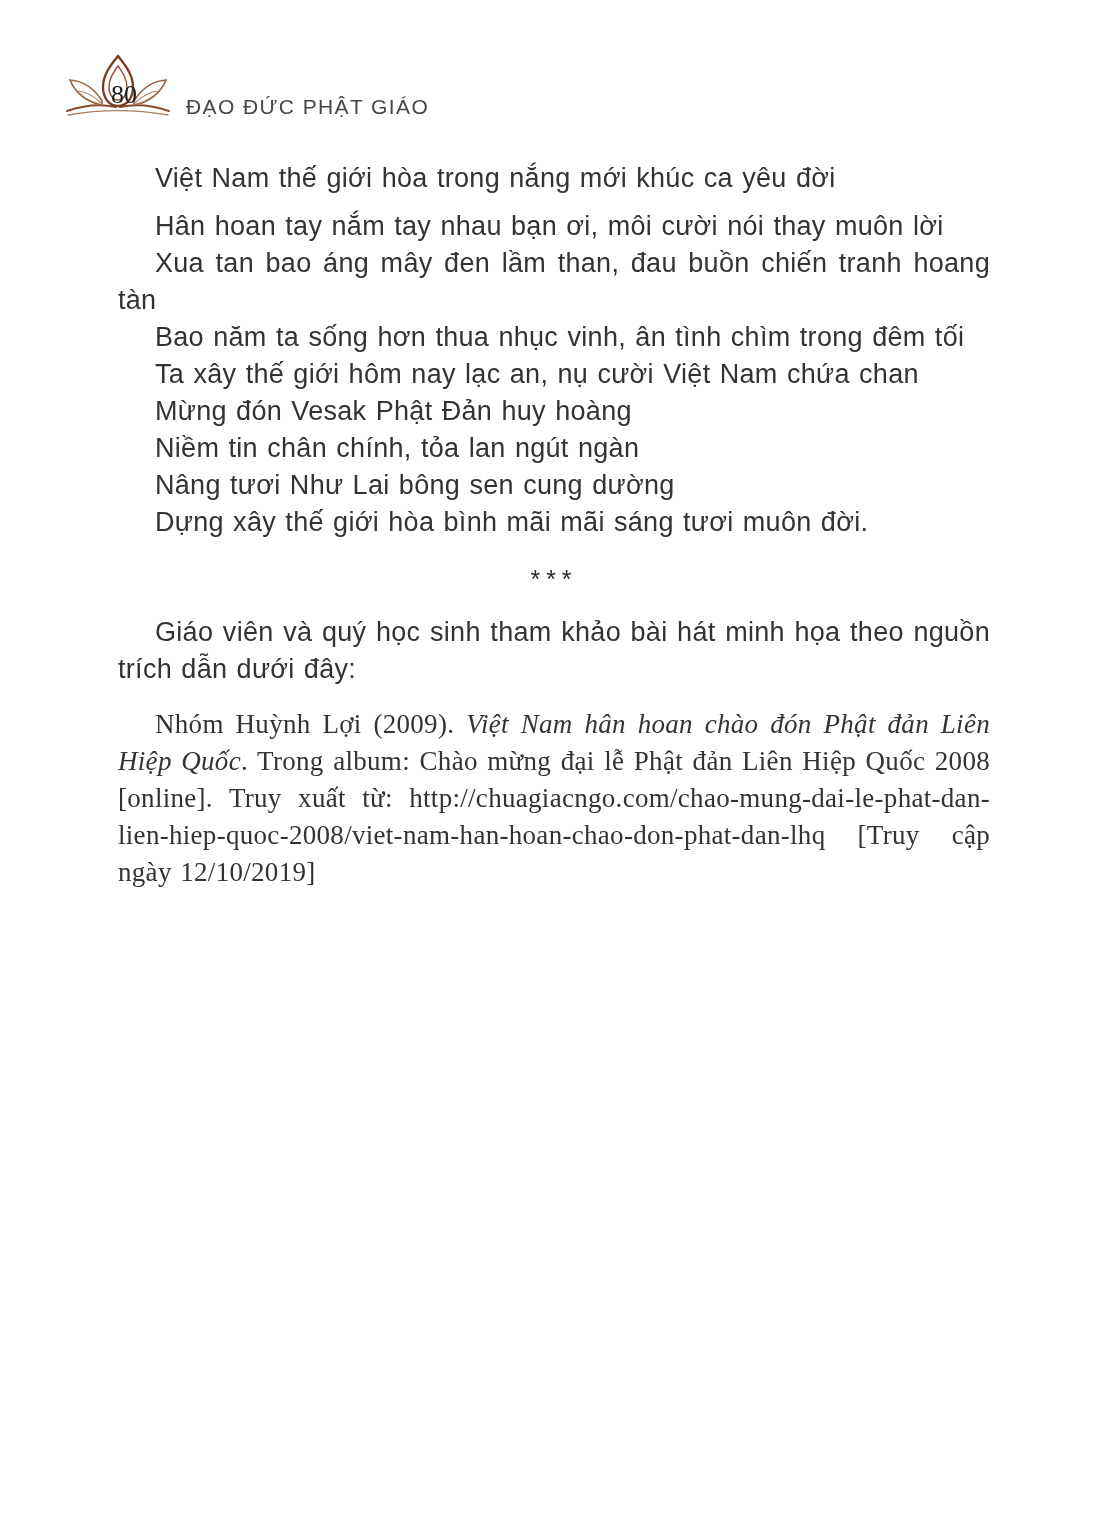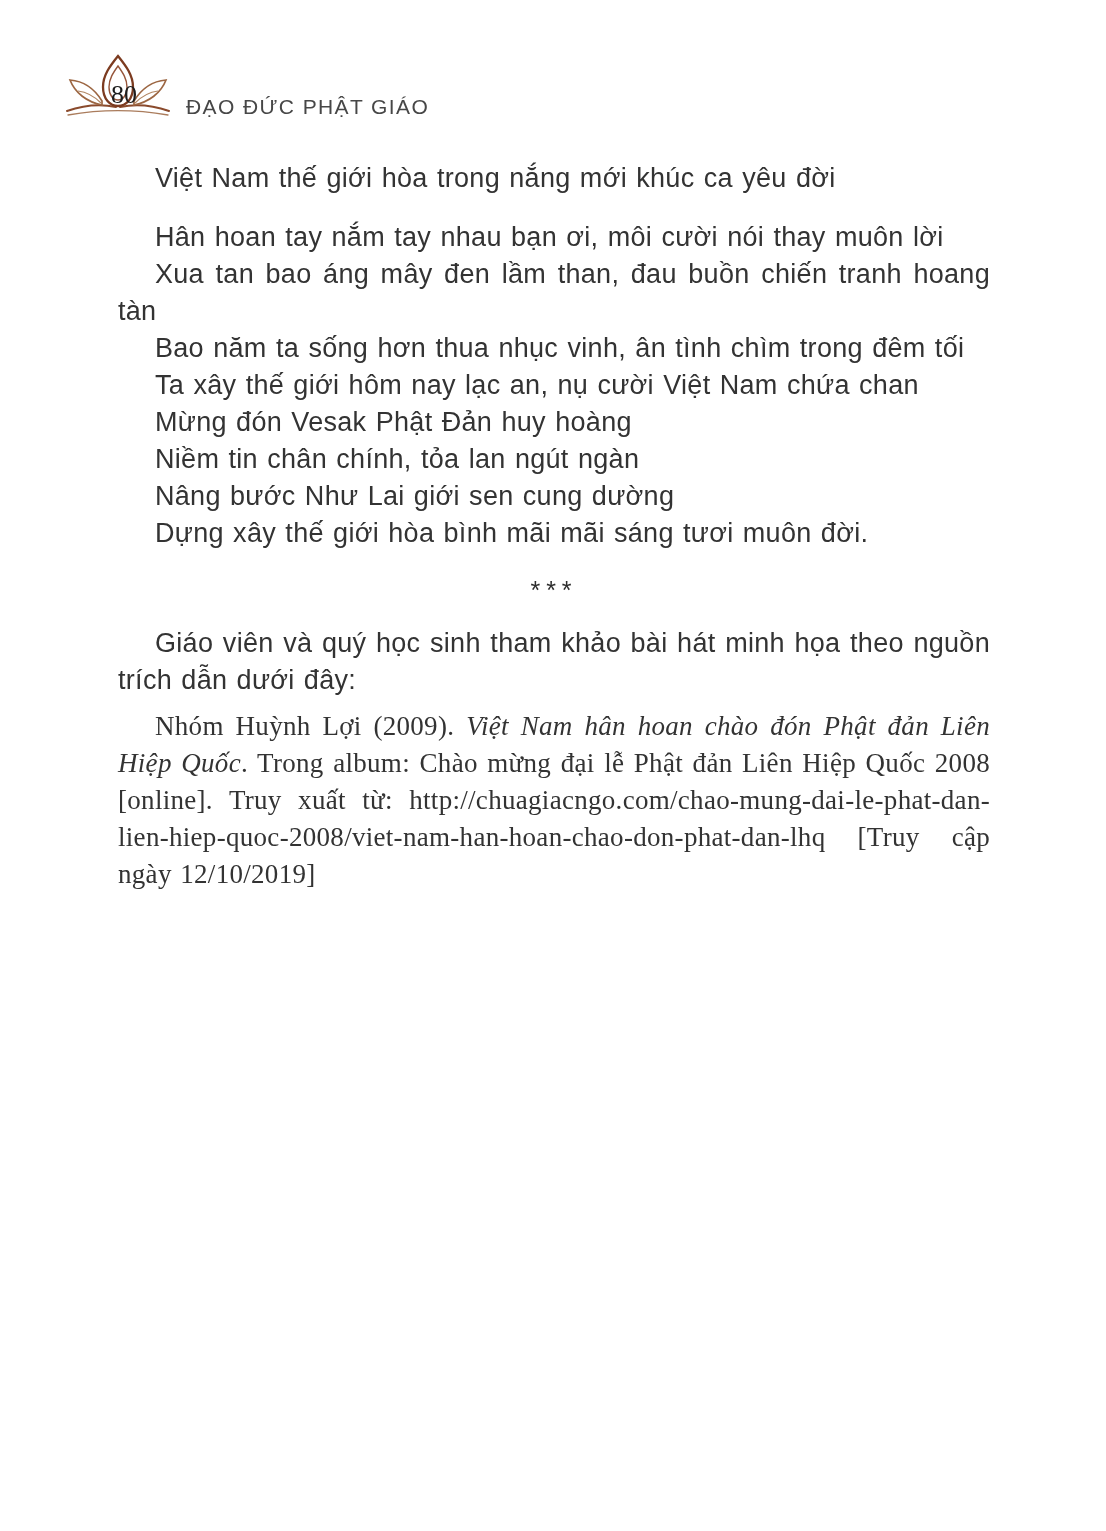--- a/index.html
+++ b/index.html
@@ -56,31 +56,31 @@
     font-size: 27px;
     line-height: 37px;
   }
   .content p {
     margin: 0;
     text-indent: 37px;
     text-align: justify;
     letter-spacing: 0.3px;
     word-spacing: 1.5px;
   }
-  p.stanza-gap { margin-bottom: 22px; }
+  p.stanza-gap { margin-bottom: 11px; }
   p.separator {
     text-align: center;
     text-indent: 0;
     letter-spacing: 6px;
     word-spacing: 0;
     font-size: 25px;
     color: #2e2e2e;
     margin: 20px 0 16px 0;
   }
-  p.note { margin-bottom: 9px; }
+  p.note { margin-bottom: 18px; }
   p.reference { overflow-wrap: break-word; font-family: Liberation Serif, serif; }
   p.reference em { font-style: italic; }
 </style>
 </head>
 <body>
 
 <div class="page">
 
   <div class="lotus-icon">
     <svg viewBox="0 0 104 64" width="104" height="64" xmlns="http://www.w3.org/2000/svg">
@@ -103,21 +103,21 @@
   <h1 class="header-title">ĐẠO ĐỨC PHẬT GIÁO</h1>
 
   <main class="content">
     <p class="stanza-gap">Việt Nam thế giới hòa trong nắng mới khúc ca yêu đời</p>
     <p>Hân hoan tay nắm tay nhau bạn ơi, môi cười nói thay muôn lời</p>
     <p>Xua tan bao áng mây đen lầm than, đau buồn chiến tranh hoang tàn</p>
     <p>Bao năm ta sống hơn thua nhục vinh, ân tình chìm trong đêm tối</p>
     <p>Ta xây thế giới hôm nay lạc an, nụ cười Việt Nam chứa chan</p>
     <p>Mừng đón Vesak Phật Đản huy hoàng</p>
     <p>Niềm tin chân chính, tỏa lan ngút ngàn</p>
-    <p>Nâng bước Như Lai giới sen cung dường</p>
+    <p>Nâng tươi Như Lai bông sen cung dường</p>
     <p>Dựng xây thế giới hòa bình mãi mãi sáng tươi muôn đời.</p>
 
     <p class="separator">***</p>
 
     <p class="note">Giáo viên và quý học sinh tham khảo bài hát minh họa theo nguồn trích dẫn dưới đây:</p>
 
     <p class="reference"><span>Nhóm Huỳnh Lợi (2009). </span><em>Việt Nam hân hoan chào đón Phật đản Liên Hiệp Quốc</em><span>. Trong album: Chào mừng đại lễ Phật đản Liên Hiệp Quốc 2008 [online]. Truy xuất từ: </span><span>http://chuagiacngo.com/chao-mung-dai-le-phat-dan-lien-hiep-quoc-2008/viet-nam-han-hoan-chao-don-phat-dan-lhq</span><span> [Truy cập ngày 12/10/2019]</span></p>
   </main>
 
 </div>

